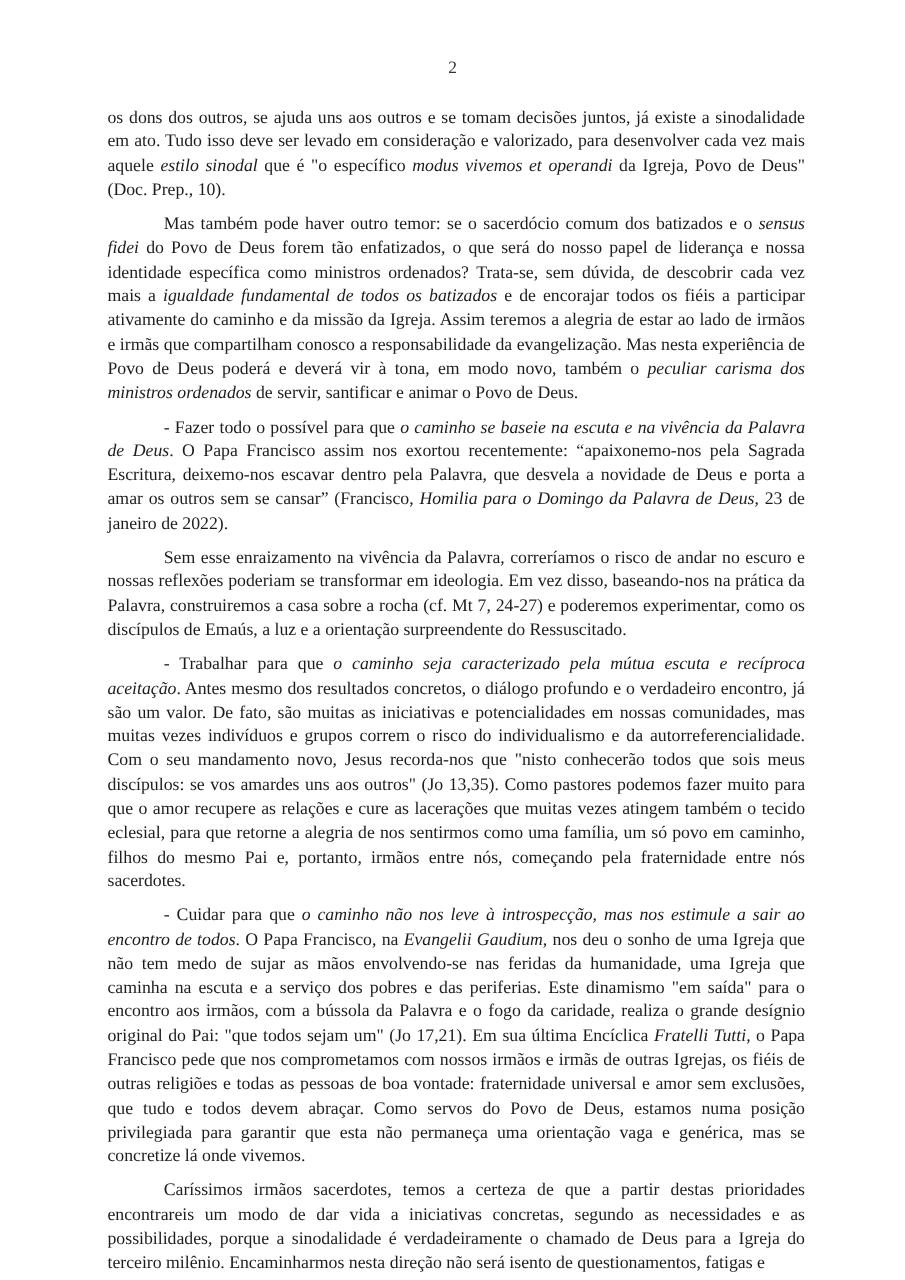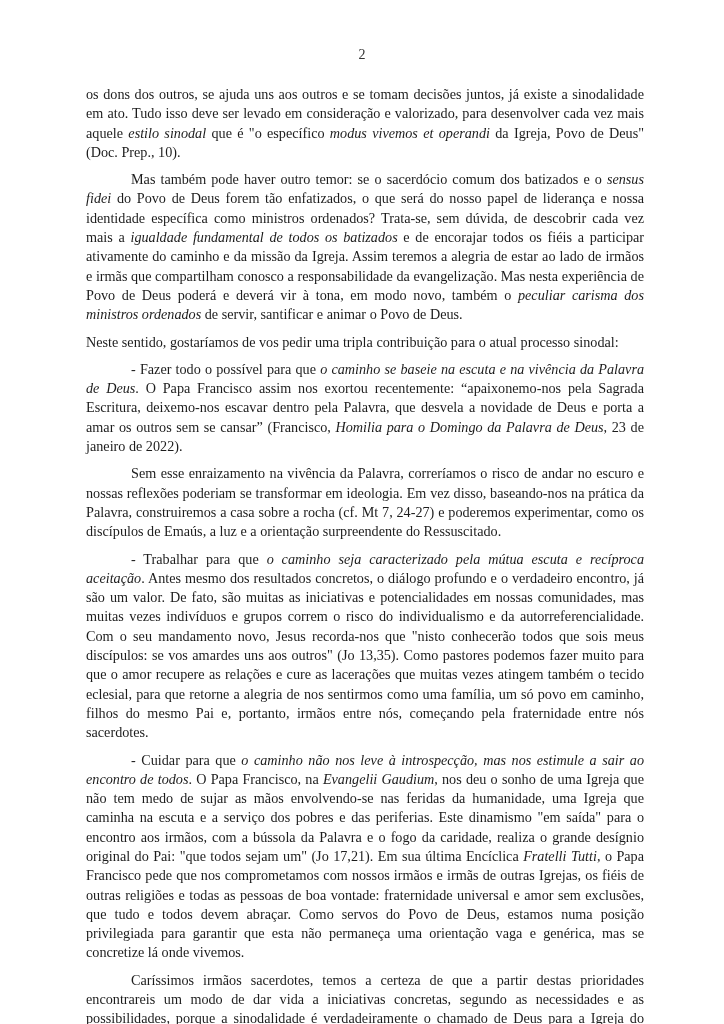--- a/index.html
+++ b/index.html
@@ -24,19 +24,18 @@
   em { }
 </style>
 </head>
 <body>
 
 <div class="page-number">2</div>
 
 <div class="content">
   <p class="para first"><span>os dons dos outros, se ajuda uns aos outros e se tomam decisões juntos, já existe a sinodalidade em ato. Tudo isso deve ser levado em consideração e valorizado, para desenvolver cada vez mais aquele </span><em>estilo sinodal</em><span> que é "o específico </span><em>modus vivemos et operandi</em><span> da Igreja, Povo de Deus" (Doc. Prep., 10).</span></p>
   <p class="para indent"><span>Mas também pode haver outro temor: se o sacerdócio comum dos batizados e o </span><em>sensus fidei</em><span> do Povo de Deus forem tão enfatizados, o que será do nosso papel de liderança e nossa identidade específica como ministros ordenados? Trata-se, sem dúvida, de descobrir cada vez mais a </span><em>igualdade fundamental de todos os batizados</em><span> e de encorajar todos os fiéis a participar ativamente do caminho e da missão da Igreja. Assim teremos a alegria de estar ao lado de irmãos e irmãs que compartilham conosco a responsabilidade da evangelização. Mas nesta experiência de Povo de Deus poderá e deverá vir à tona, em modo novo, também o </span><em>peculiar carisma dos ministros ordenados</em><span> de servir, santificar e animar o Povo de Deus.</span></p>
-  <p class="para noindent"><span>Neste sentido, gostaríamos de vos pedir uma tripla contribuição para o atual processo sinodal:</span></p>
   <p class="para item"><span>- Fazer todo o possível para que </span><em>o caminho se baseie na escuta e na vivência da Palavra de Deus</em><span>. O Papa Francisco assim nos exortou recentemente: “apaixonemo-nos pela Sagrada Escritura, deixemo-nos escavar dentro pela Palavra, que desvela a novidade de Deus e porta a amar os outros sem se cansar” (Francisco, </span><em>Homilia para o Domingo da Palavra de Deus</em><span>, 23 de janeiro de 2022).</span></p>
   <p class="para indent"><span>Sem esse enraizamento na vivência da Palavra, correríamos o risco de andar no escuro e nossas reflexões poderiam se transformar em ideologia. Em vez disso, baseando-nos na prática da Palavra, construiremos a casa sobre a rocha (cf. Mt 7, 24-27) e poderemos experimentar, como os discípulos de Emaús, a luz e a orientação surpreendente do Ressuscitado.</span></p>
   <p class="para item"><span>- Trabalhar para que </span><em>o caminho seja caracterizado pela mútua escuta e recíproca aceitação</em><span>. Antes mesmo dos resultados concretos, o diálogo profundo e o verdadeiro encontro, já são um valor. De fato, são muitas as iniciativas e potencialidades em nossas comunidades, mas muitas vezes indivíduos e grupos correm o risco do individualismo e da autorreferencialidade. Com o seu mandamento novo, Jesus recorda-nos que "nisto conhecerão todos que sois meus discípulos: se vos amardes uns aos outros" (Jo 13,35). Como pastores podemos fazer muito para que o amor recupere as relações e cure as lacerações que muitas vezes atingem também o tecido eclesial, para que retorne a alegria de nos sentirmos como uma família, um só povo em caminho, filhos do mesmo Pai e, portanto, irmãos entre nós, começando pela fraternidade entre nós sacerdotes.</span></p>
   <p class="para item"><span>- Cuidar para que </span><em>o caminho não nos leve à introspecção, mas nos estimule a sair ao encontro de todos</em><span>. O Papa Francisco, na </span><em>Evangelii Gaudium</em><span>, nos deu o sonho de uma Igreja que não tem medo de sujar as mãos envolvendo-se nas feridas da humanidade, uma Igreja que caminha na escuta e a serviço dos pobres e das periferias. Este dinamismo "em saída" para o encontro aos irmãos, com a bússola da Palavra e o fogo da caridade, realiza o grande desígnio original do Pai: "que todos sejam um" (Jo 17,21). Em sua última Encíclica </span><em>Fratelli Tutti</em><span>, o Papa Francisco pede que nos comprometamos com nossos irmãos e irmãs de outras Igrejas, os fiéis de outras religiões e todas as pessoas de boa vontade: fraternidade universal e amor sem exclusões, que tudo e todos devem abraçar. Como servos do Povo de Deus, estamos numa posição privilegiada para garantir que esta não permaneça uma orientação vaga e genérica, mas se concretize lá onde vivemos.</span></p>
   <p class="para indent"><span>Caríssimos irmãos sacerdotes, temos a certeza de que a partir destas prioridades encontrareis um modo de dar vida a iniciativas concretas, segundo as necessidades e as possibilidades, porque a sinodalidade é verdadeiramente o chamado de Deus para a Igreja do terceiro milênio. Encaminharmos nesta direção não será isento de questionamentos, fatigas e</span></p>
 </div>
 
 </body></html>

